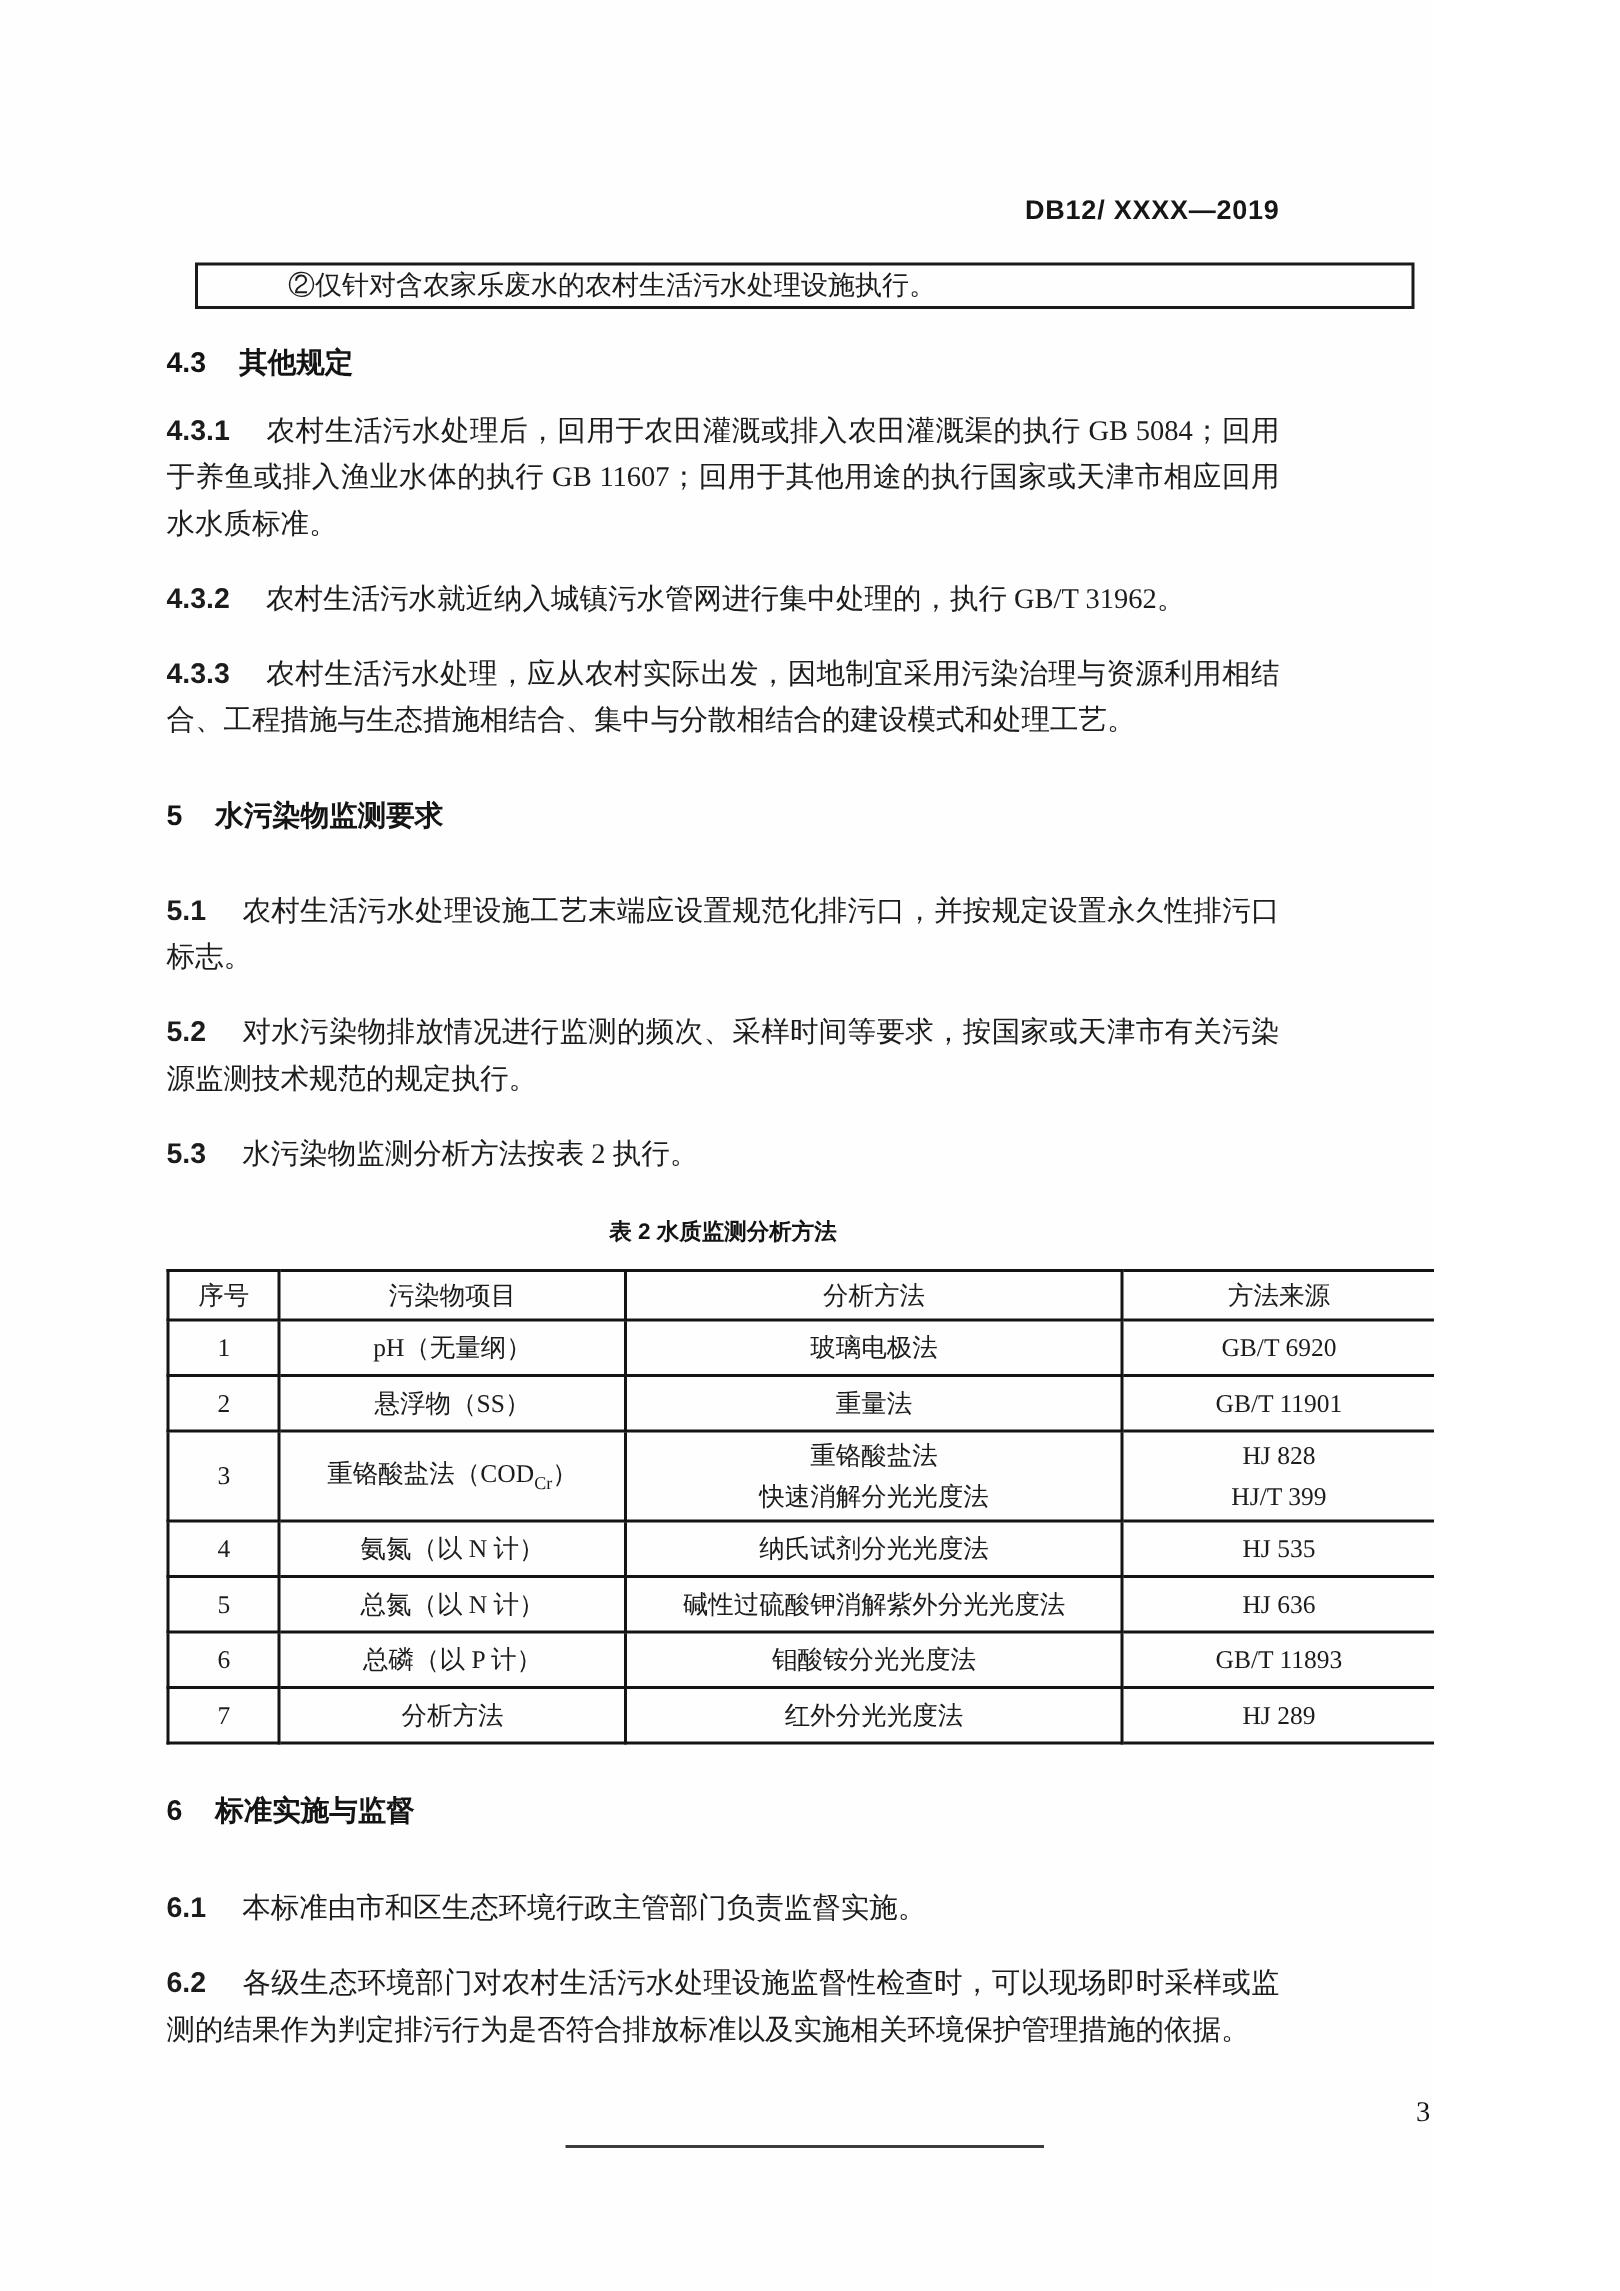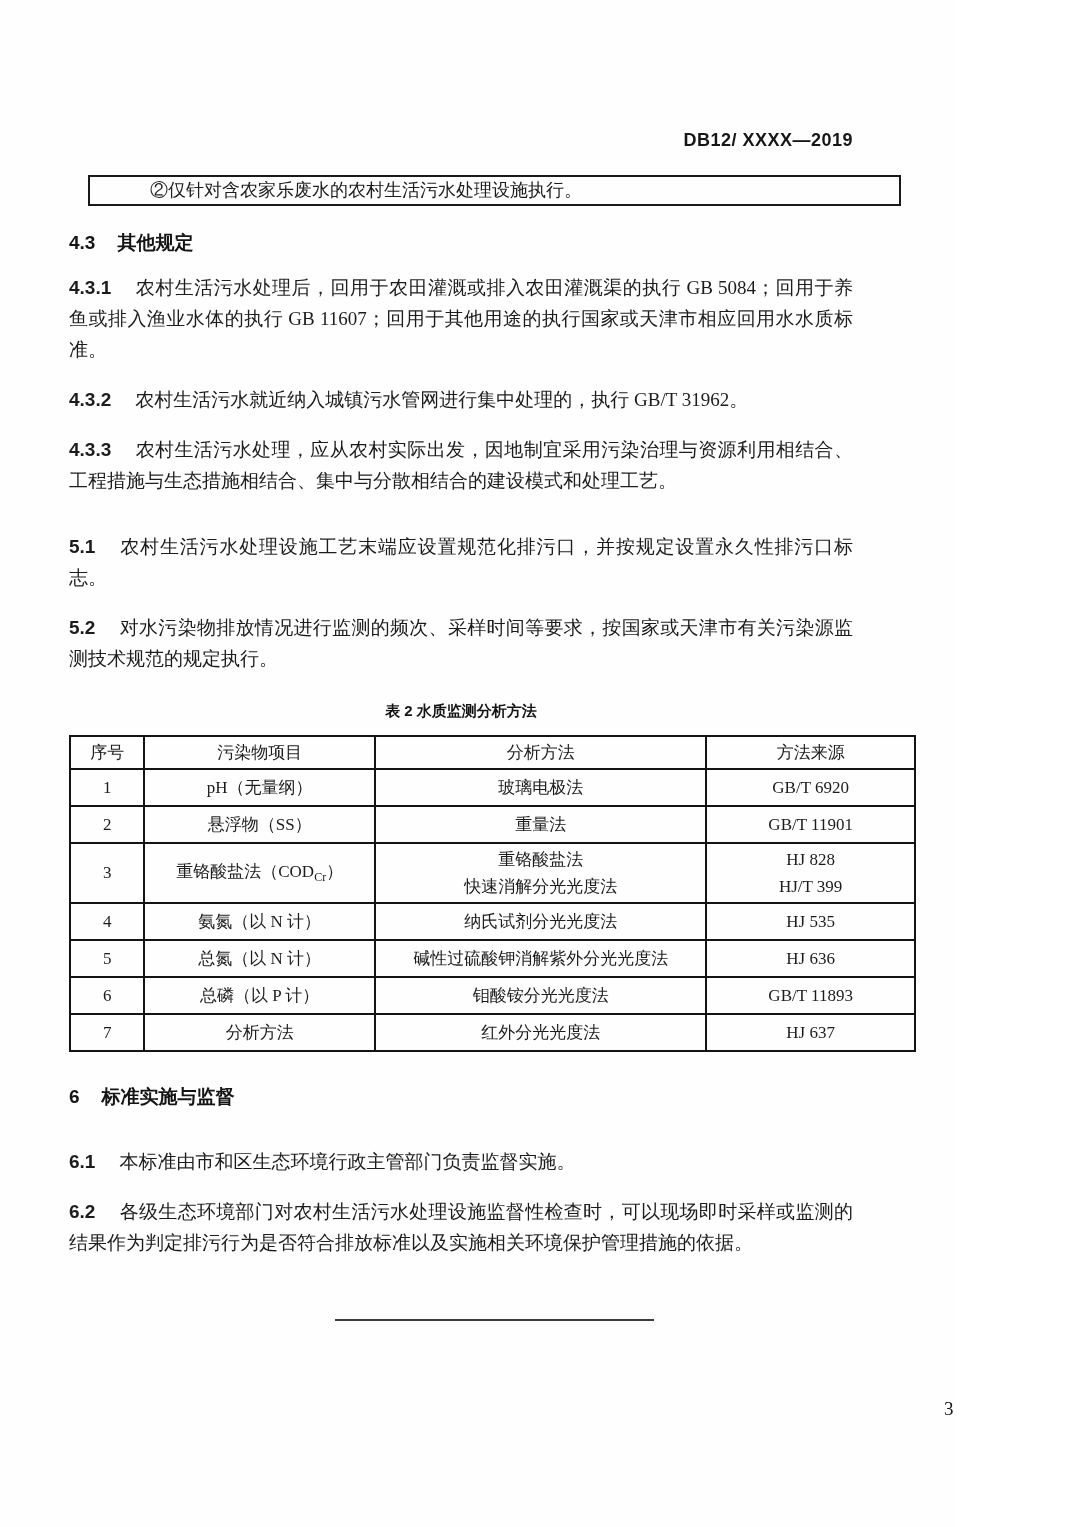--- a/index.html
+++ b/index.html
@@ -4,21 +4,21 @@
 <style>
   html,body{margin:0;padding:0;background:#ffffff;}
   .page{
     position:relative;
     width:956px;height:1527px;
     background:#fefefe;
     color:#111;
     font-family:"Liberation Serif","DejaVu Serif",serif;
     overflow:hidden;
     box-sizing:border-box;
-    padding:0 103px 0 69px;
+    padding:0 103px 0 111px;
   }
   .doc-code{
     margin-top:130px;
     text-align:right;
     font-family:"Liberation Sans","DejaVu Sans",sans-serif;
     font-weight:bold;
     font-size:18px;
     line-height:20px;
     color:#161616;
     letter-spacing:0.5px;
@@ -130,29 +130,35 @@
   </p>
 
   <p class="para">
     <span class="clause-num">4.3.2</span><span>农村生活污水就近纳入城镇污水管网进行集中处理的，执行 GB/T 31962。</span>
   </p>
 
   <p class="para">
     <span class="clause-num">4.3.3</span><span>农村生活污水处理，应从农村实际出发，因地制宜采用污染治理与资源利用相结合、工程措施与生态措施相结合、集中与分散相结合的建设模式和处理工艺。</span>
   </p>
 
+  <div class="section-heading h5">
+    <span class="sec-num">5</span><span>水污染物监测要求</span>
+  </div>
 
   <p class="para p51">
     <span class="clause-num">5.1</span><span>农村生活污水处理设施工艺末端应设置规范化排污口，并按规定设置永久性排污口标志。</span>
   </p>
 
   <p class="para">
     <span class="clause-num">5.2</span><span>对水污染物排放情况进行监测的频次、采样时间等要求，按国家或天津市有关污染源监测技术规范的规定执行。</span>
   </p>
 
+  <p class="para">
+    <span class="clause-num">5.3</span><span>水污染物监测分析方法按表 2 执行。</span>
+  </p>
 
   <div class="table-title">表 2 水质监测分析方法</div>
 
   <table class="monitor">
     <colgroup>
       <col class="c-num">
         <col class="c-item">
         <col class="c-method">
         <col class="c-source">
     </colgroup>
@@ -204,21 +210,21 @@
       <tr>
         <td>6</td>
         <td>总磷（以 P 计）</td>
         <td>钼酸铵分光光度法</td>
         <td>GB/T 11893</td>
       </tr>
       <tr>
         <td>7</td>
         <td>分析方法</td>
         <td>红外分光光度法</td>
-        <td>HJ 637</td>
+        <td>HJ 289</td>
       </tr>
     </tbody>
   </table>
 
   <div class="section-heading h6">
     <span class="sec-num">6</span><span>标准实施与监督</span>
   </div>
 
   <p class="para p61">
     <span class="clause-num">6.1</span><span>本标准由市和区生态环境行政主管部门负责监督实施。</span>

